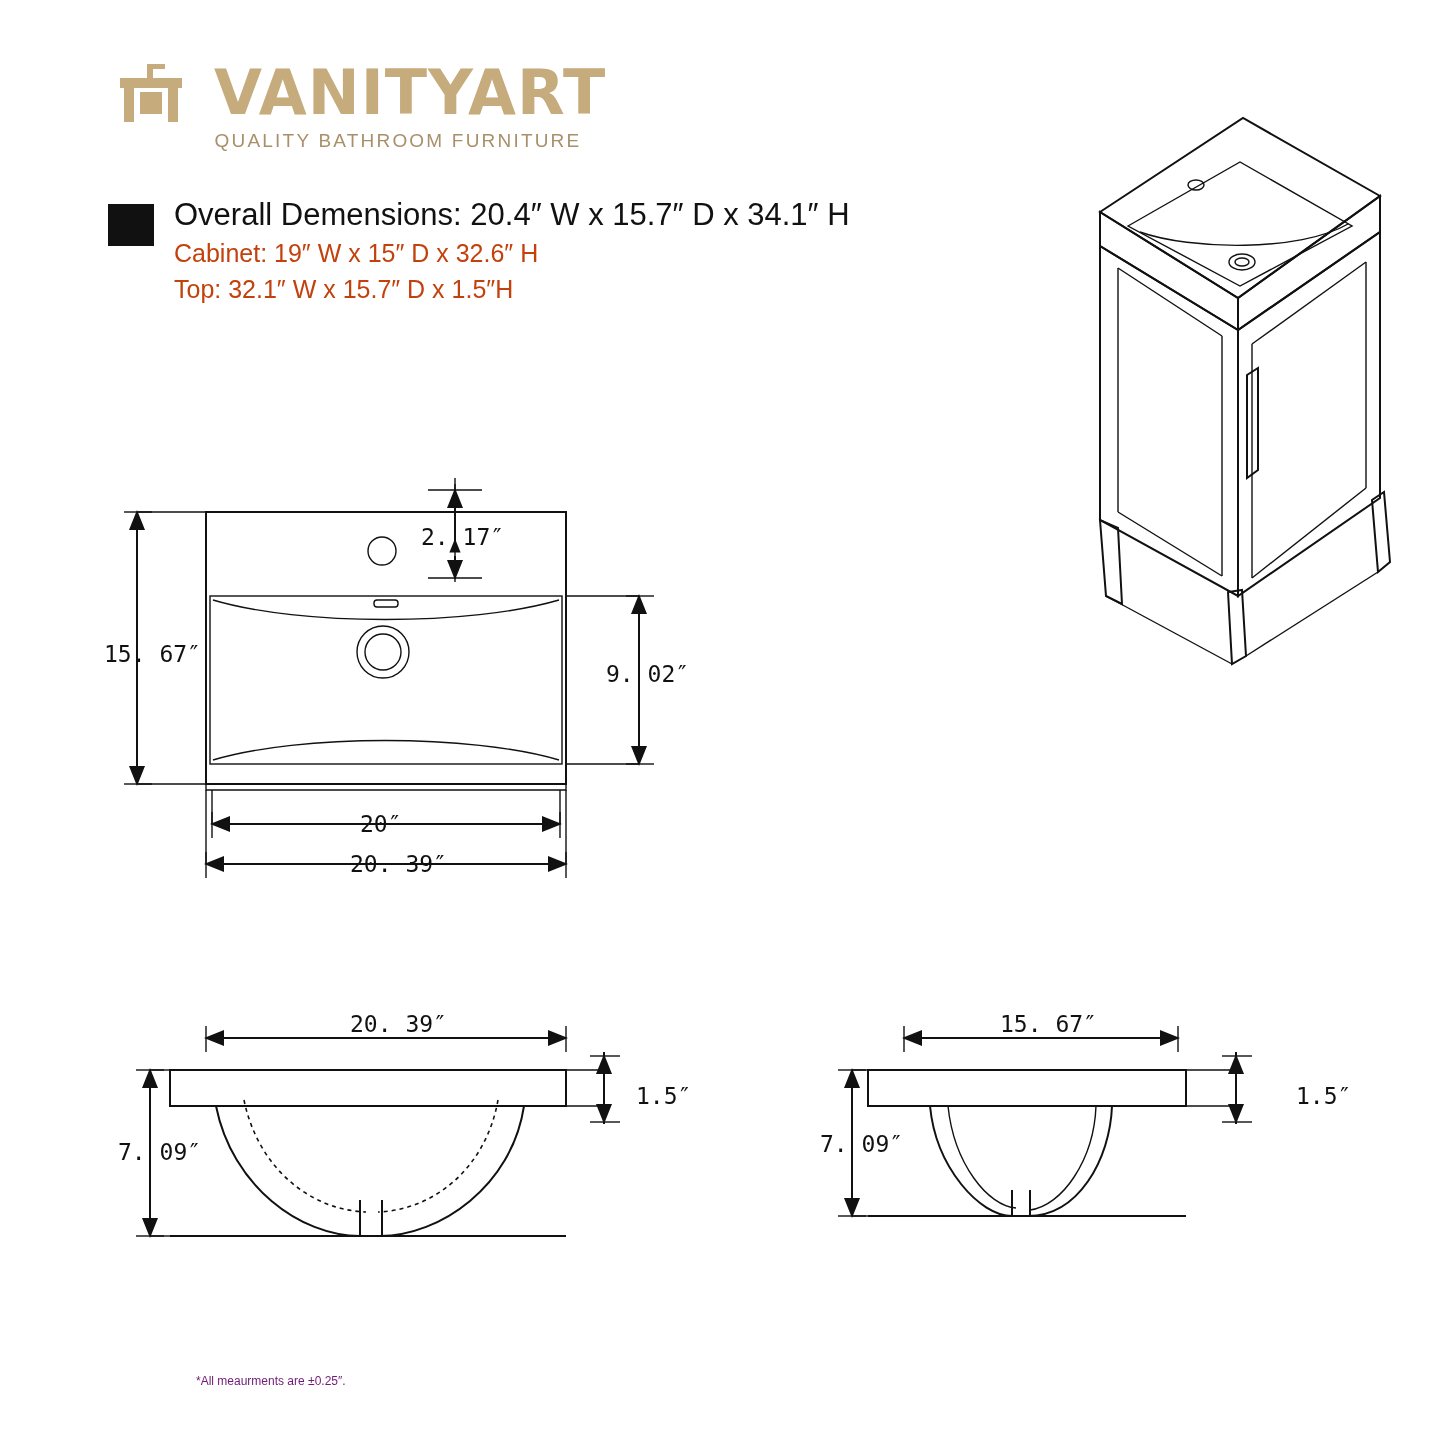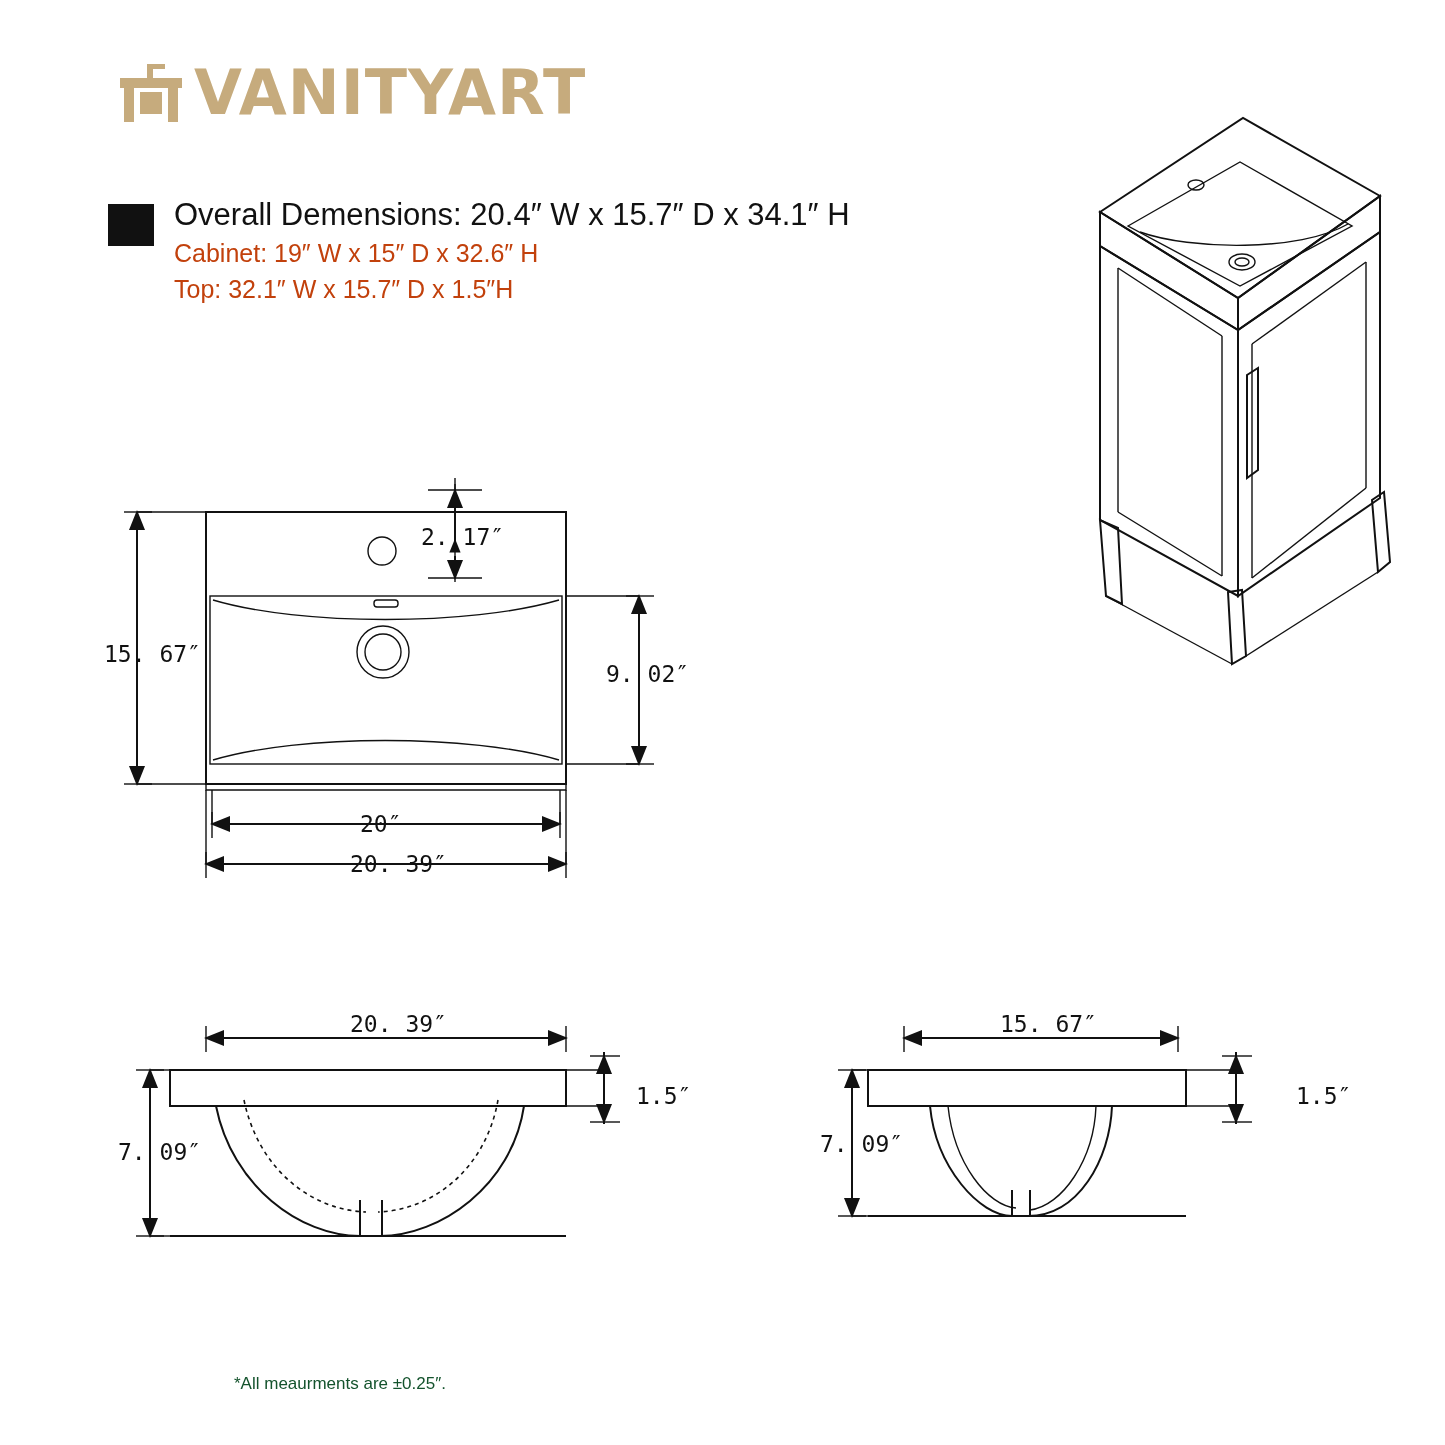--- a/index.html
+++ b/index.html
@@ -22,21 +22,21 @@
   
   .logo-block {
     position: absolute;
     left: 118px;
     top: 62px;
     width: 580px;
   }
   .logo-row {
     display: flex;
     align-items: center;
-    gap: 10px;
+    gap: 30px;
   }
   .logo-mark {
     width: 66px;
     height: 62px;
     position: relative;
   }
   .logo-text {
     font-family: "DejaVu Sans", sans-serif;
     font-weight: bold;
     font-size: 62px;
@@ -81,23 +81,22 @@
     font-size: 25px;
     line-height: 1.45;
     color: #c2410c;
     white-space: nowrap;
   }
   
   .footnote {
     position: absolute;
     left: 196px;
     top: 1374px;
-    font-size: 17px;
-    color: #14532d;
-    margin-left: 38px;
+    font-size: 12px;
+    color: #701a75;
   }
   
   svg.draw {
     position: absolute;
     left: 0;
     top: 0;
     width: 1445px;
     height: 1445px;
     pointer-events: none;
   }
@@ -122,20 +121,21 @@
           <rect x="2" y="16" width="62" height="10" fill="#c6ab7d"></rect>
           <rect x="6" y="26" width="10" height="34" fill="#c6ab7d"></rect>
           <rect x="50" y="26" width="10" height="34" fill="#c6ab7d"></rect>
           <rect x="22" y="30" width="22" height="22" fill="#c6ab7d"></rect>
           <rect x="29" y="2" width="6" height="15" fill="#c6ab7d"></rect>
           <rect x="29" y="2" width="18" height="5" fill="#c6ab7d"></rect>
         </svg>
       </span>
       <span class="logo-text">VANITYART</span>
     </div>
+    <div class="logo-sub">QUALITY BATHROOM FURNITURE</div>
   </div>
 
   <div class="dims-block">
     <div class="dims-swatch"></div>
     <div class="dims-lines">
       <div class="dims-title">Overall Demensions: 20.4″ W x 15.7″ D x 34.1″ H</div>
       <div class="dims-sub">Cabinet: 19″ W x 15″ D x 32.6″ H</div>
       <div class="dims-sub">Top: 32.1″ W x 15.7″ D x 1.5″H</div>
     </div>
   </div>

